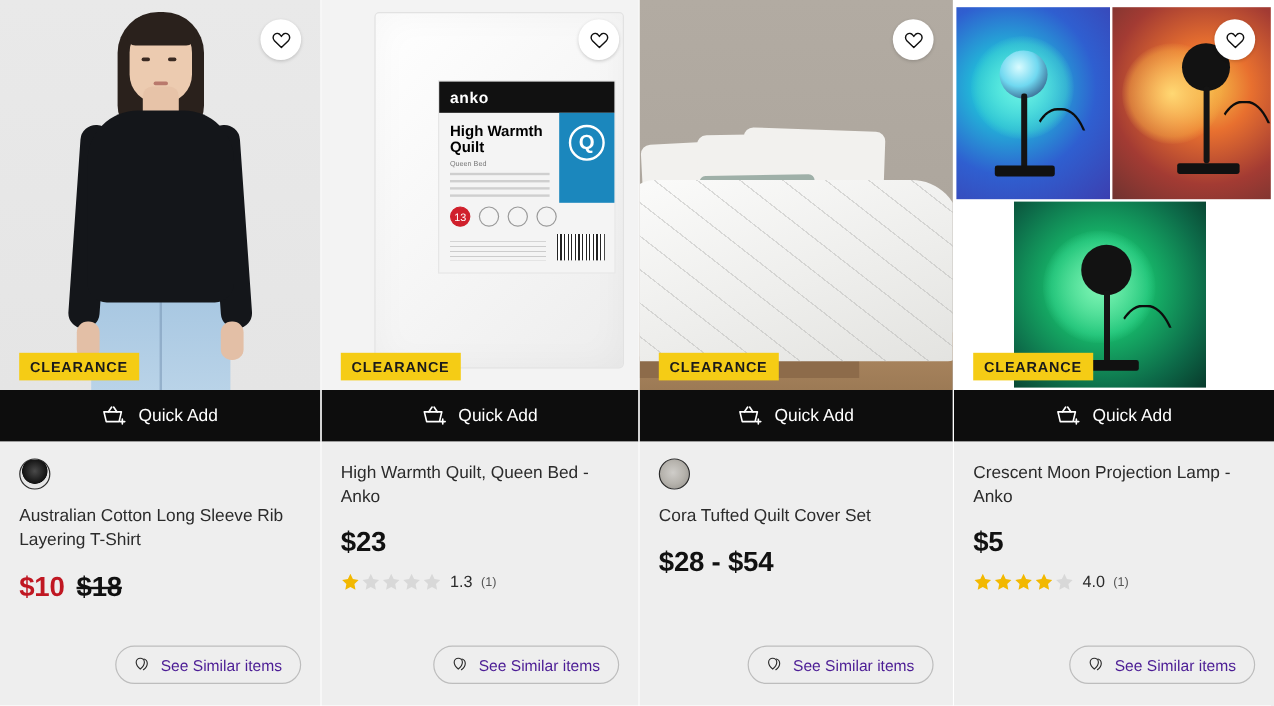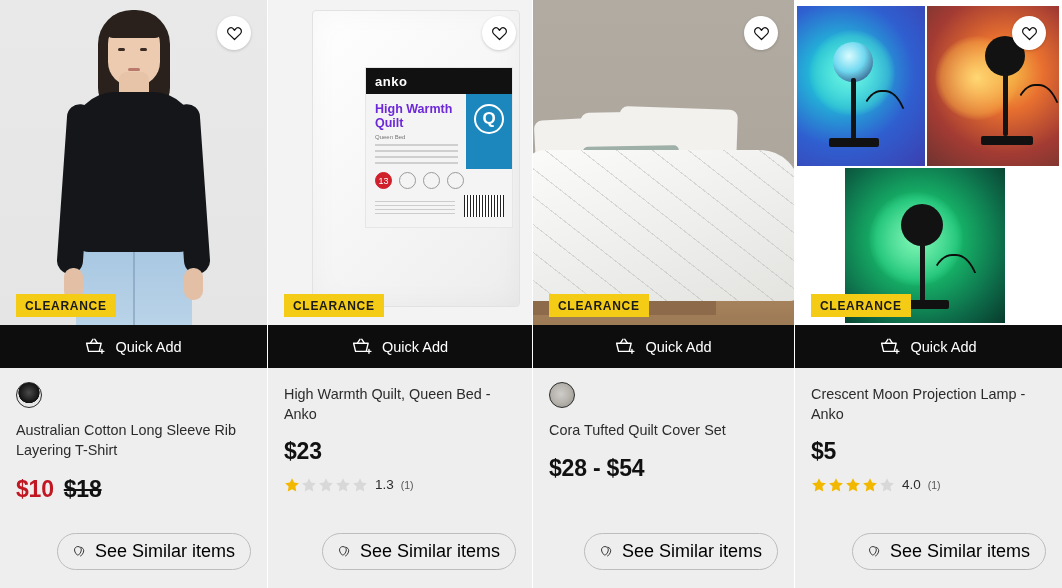--- a/index.html
+++ b/index.html
@@ -127,22 +127,22 @@
     padding-bottom: 18px;
   }
   .similar {
     display: inline-flex;
     align-items: center;
     gap: 8px;
     border: 1px solid #bdbdbd;
     border-radius: 20px;
     background: #eeeeee;
     padding: 7px 15px 7px 13px;
-    font-size: 18px;
-    color: #000000;
+    font-size: 13px;
+    color: #4c1d95;
     cursor: pointer;
     white-space: nowrap;
   }
   .similar svg { width: 16px; height: 16px; display: block; }
 
   
   .m1 { background: linear-gradient(180deg,#e9e9e9 0%, #e5e5e5 100%); }
   .m1 .jeans {
     position:absolute; left:50%; transform:translateX(-50%);
     bottom:0; width:116px; height:120px;
@@ -216,21 +216,21 @@
   .m2 .blue{
     position:absolute; right:0; top:26px; width:46px; bottom:58px; background:#1b87bd;
   }
   .m2 .qcirc{
     position:absolute; right:8px; top:36px; width:30px;height:30px;border-radius:50%;
     border:2px solid #ffffff; color:#fff; font-size:17px; font-weight:bold;
     display:flex;align-items:center;justify-content:center;
   }
   .m2 .ltitle{
     position:absolute; left:9px; top:34px; font-size:12.5px; font-weight:bold;
-    color:#6d28d9; line-height:1.15;
+    color:#000000; line-height:1.15;
   }
   .m2 .lsub{ position:absolute; left:9px; top:66px; font-size:6px; color:#777; }
   .m2 .llines{ position:absolute; left:9px; top:76px; right:54px; }
   .m2 .llines i{ display:block; height:2px; background:#cfcfcf; margin-bottom:4px; }
   .m2 .icons{ position:absolute; left:9px; top:104px; display:flex; gap:7px; }
   .m2 .icons b{ width:17px;height:17px;border-radius:50%;border:1.4px solid #9a9a9a; display:block;}
   .m2 .icons b.red{ background:#d0202c; border-color:#d0202c; color:#fff; font-size:9px;
     display:flex;align-items:center;justify-content:center; font-weight:normal;}
   .m2 .barcode{ position:absolute; right:8px; bottom:10px; width:40px; height:22px;
     background: repeating-linear-gradient(90deg,#222 0 1px,#fff 1px 3px); }

